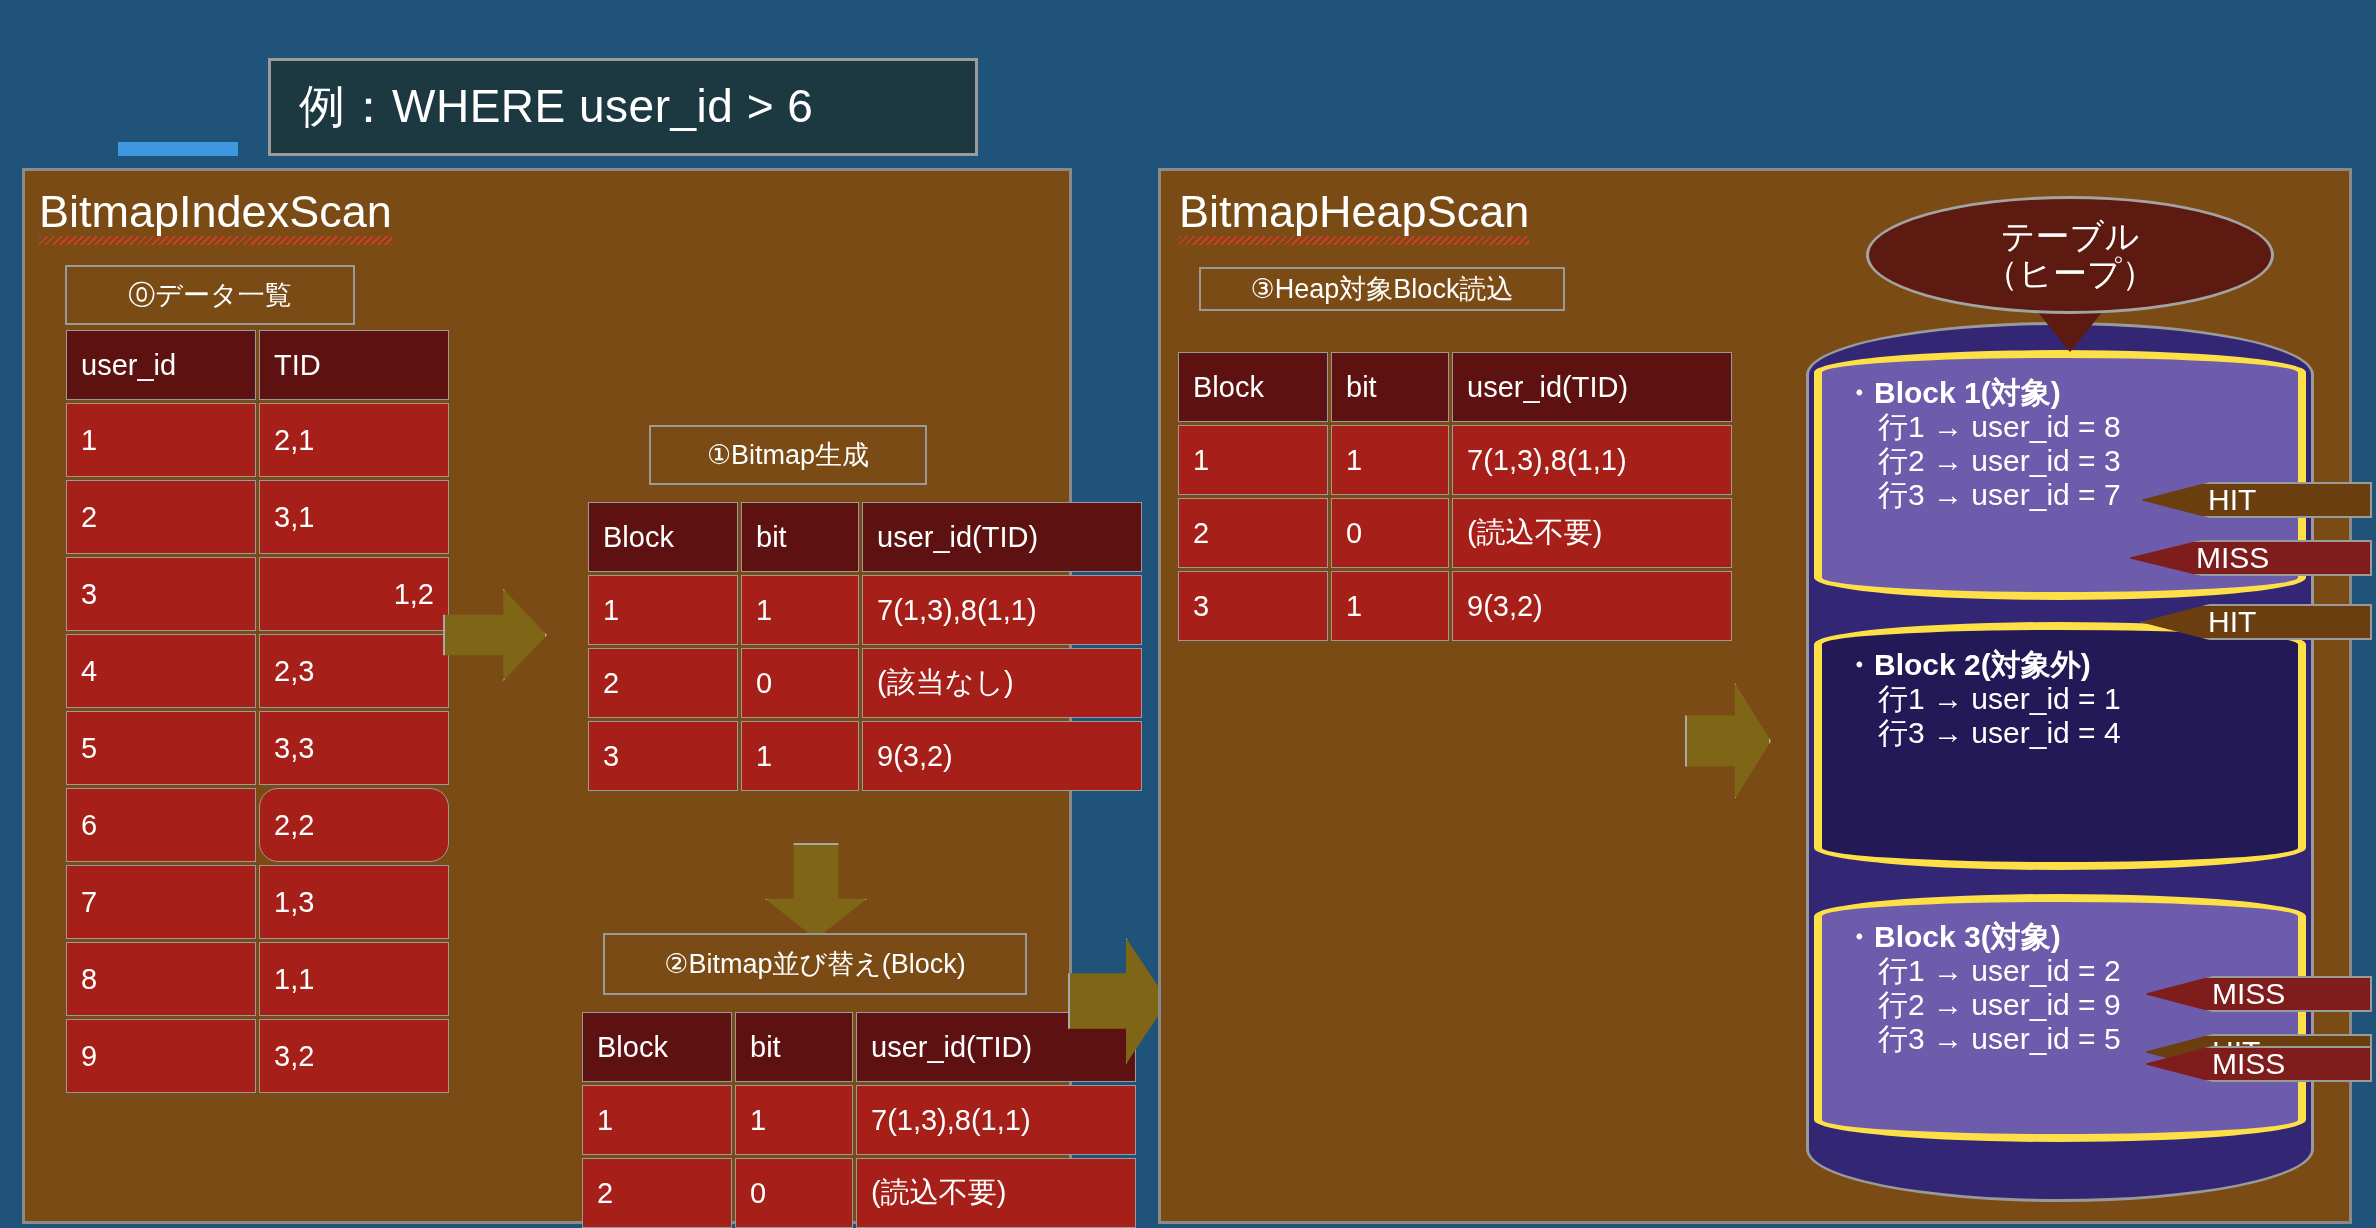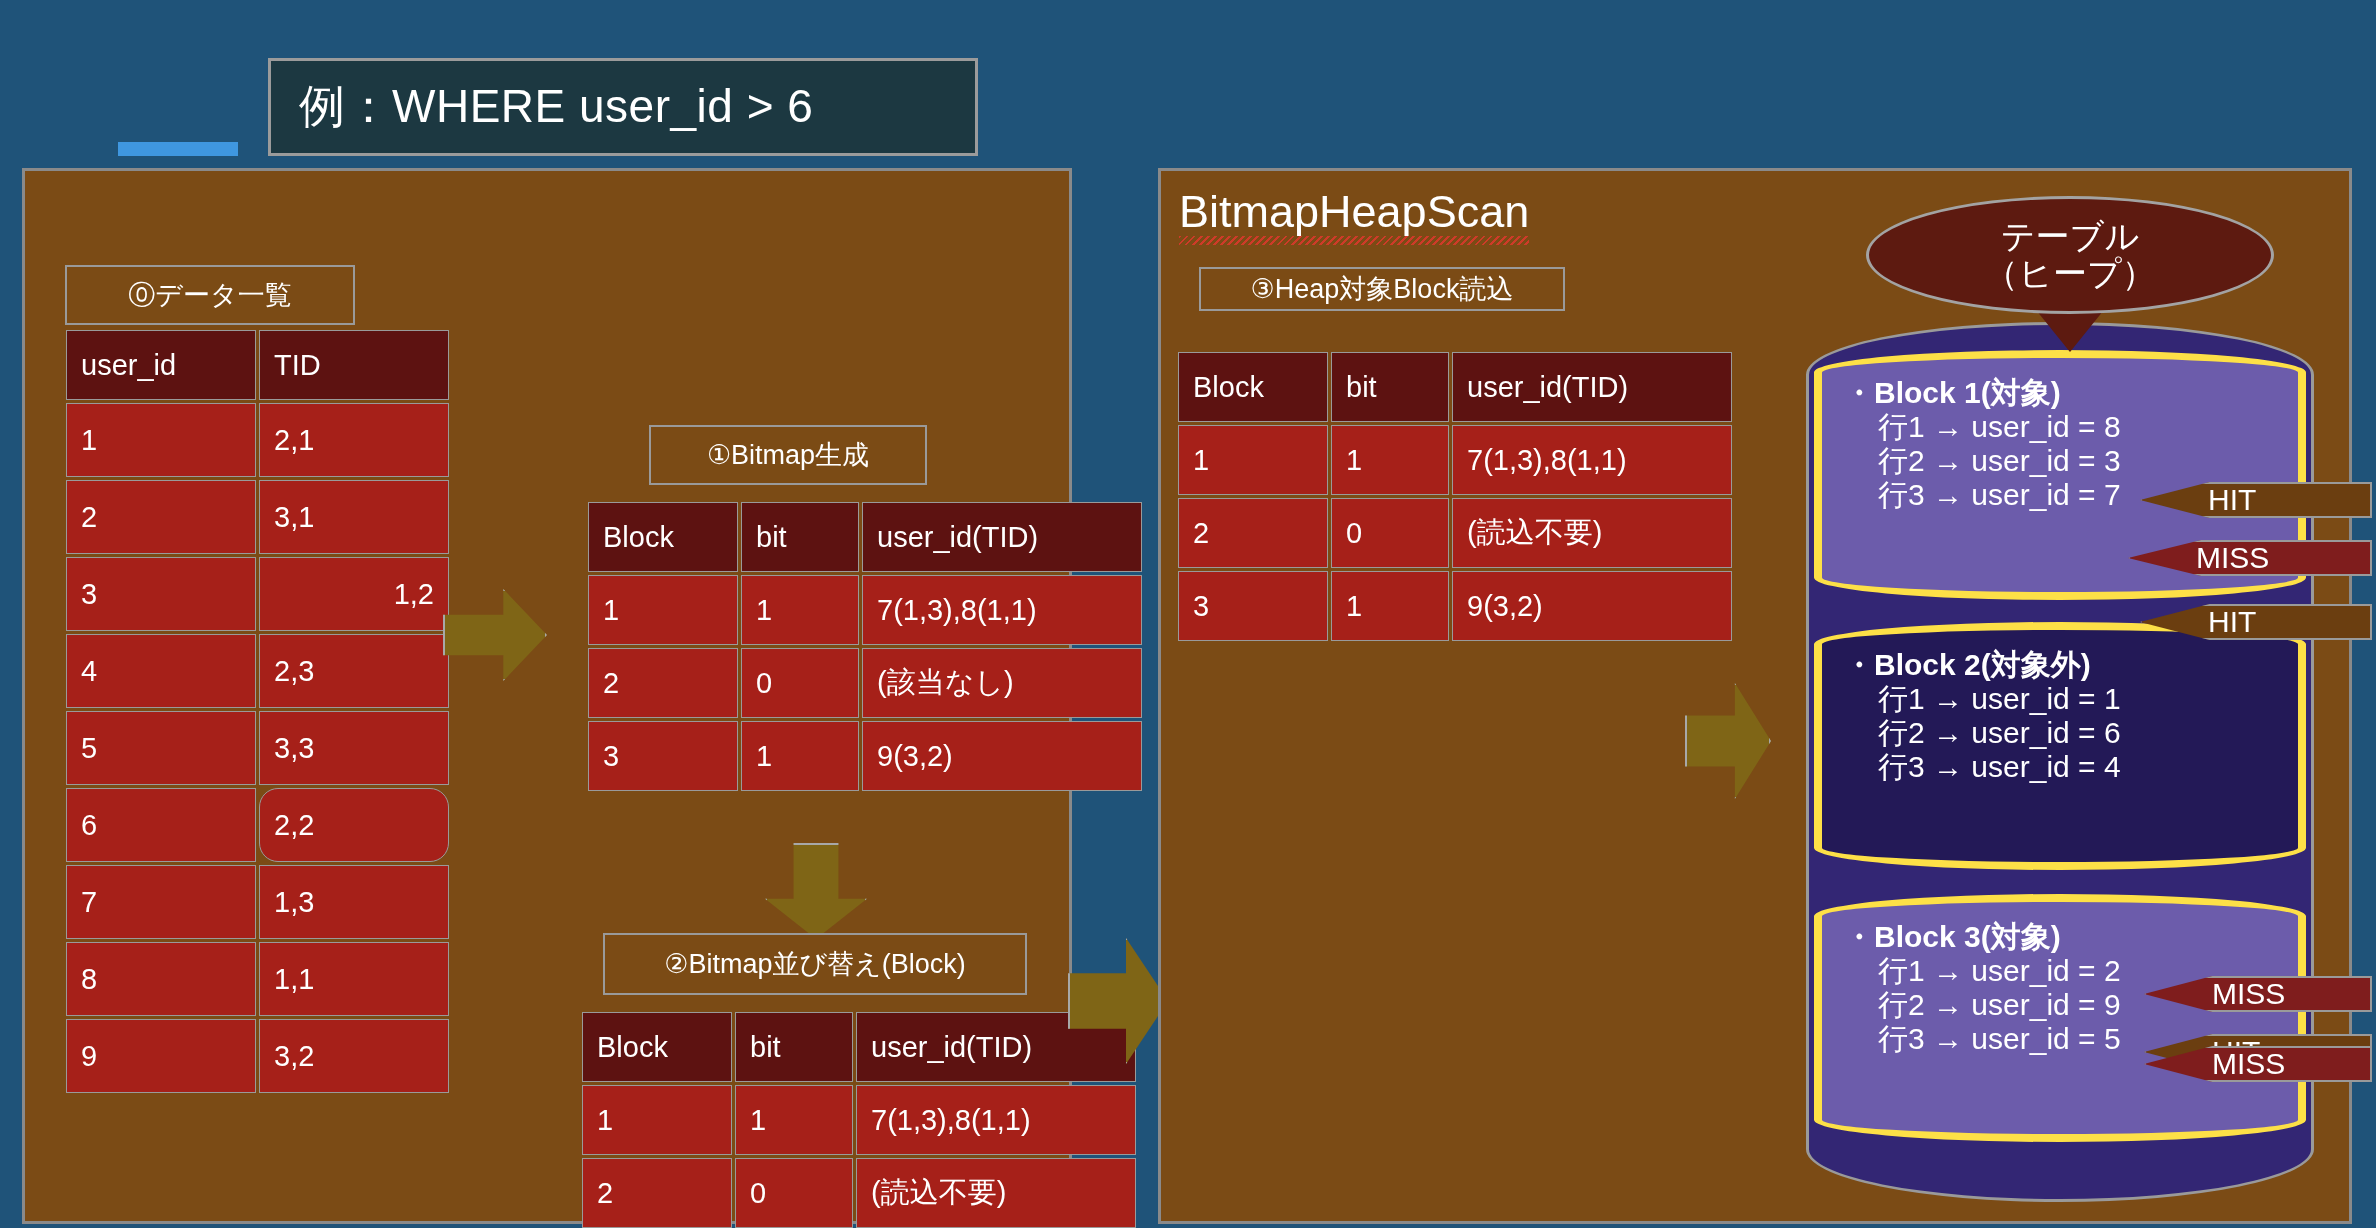--- a/index.html
+++ b/index.html
@@ -124,20 +124,21 @@
 <body>
 
 <div class="abs" id="blue-accent"></div>
 <div class="abs" id="title-chip">
   <span>例：WHERE user_id &gt; 6</span>
 </div>
 
 <div class="abs panel" id="panel-left">
 
   <div class="abs" style="left:14px;top:18px;">
+    <div class="panel-title">BitmapIndexScan</div>
     <div class="squiggle"></div>
   </div>
 
   <div class="abs cap" style="left:40px;top:94px;width:290px;height:60px;">⓪データ一覧</div>
 
   <table class="t abs" id="tbl-data" style="left:38px;top:156px;width:320px;">
       <thead>
         <tr>
           <th style="width: 160px; height: 48px;">user_id</th>
           <th style="width: 160px; height: 48px;">TID</th>
@@ -295,21 +296,20 @@
         <div class="line first">・Block 1(対象)</div>
         <div class="line ind">行1 → user_id = 8</div>
         <div class="line ind">行2 → user_id = 3</div>
         <div class="line ind">行3 → user_id = 7</div>
       </div>
     </div>
   <div class="blk blk-off" id="blk1" style="top:300px;height:248px;">
       <div style="padding: 18px 0px 0px 22px;">
         <div class="line first">・Block 2(対象外)</div>
         <div class="line ind">行1 → user_id = 1</div>
-        <div class="line ind">行2 → user_id = 6</div>
         <div class="line ind">行3 → user_id = 4</div>
       </div>
     </div>
   <div class="blk blk-on" id="blk2" style="top:572px;height:248px;">
       <div style="padding: 18px 0px 0px 22px;">
         <div class="line first">・Block 3(対象)</div>
         <div class="line ind">行1 → user_id = 2</div>
         <div class="line ind">行2 → user_id = 9</div>
         <div class="line ind">行3 → user_id = 5</div>
       </div>

